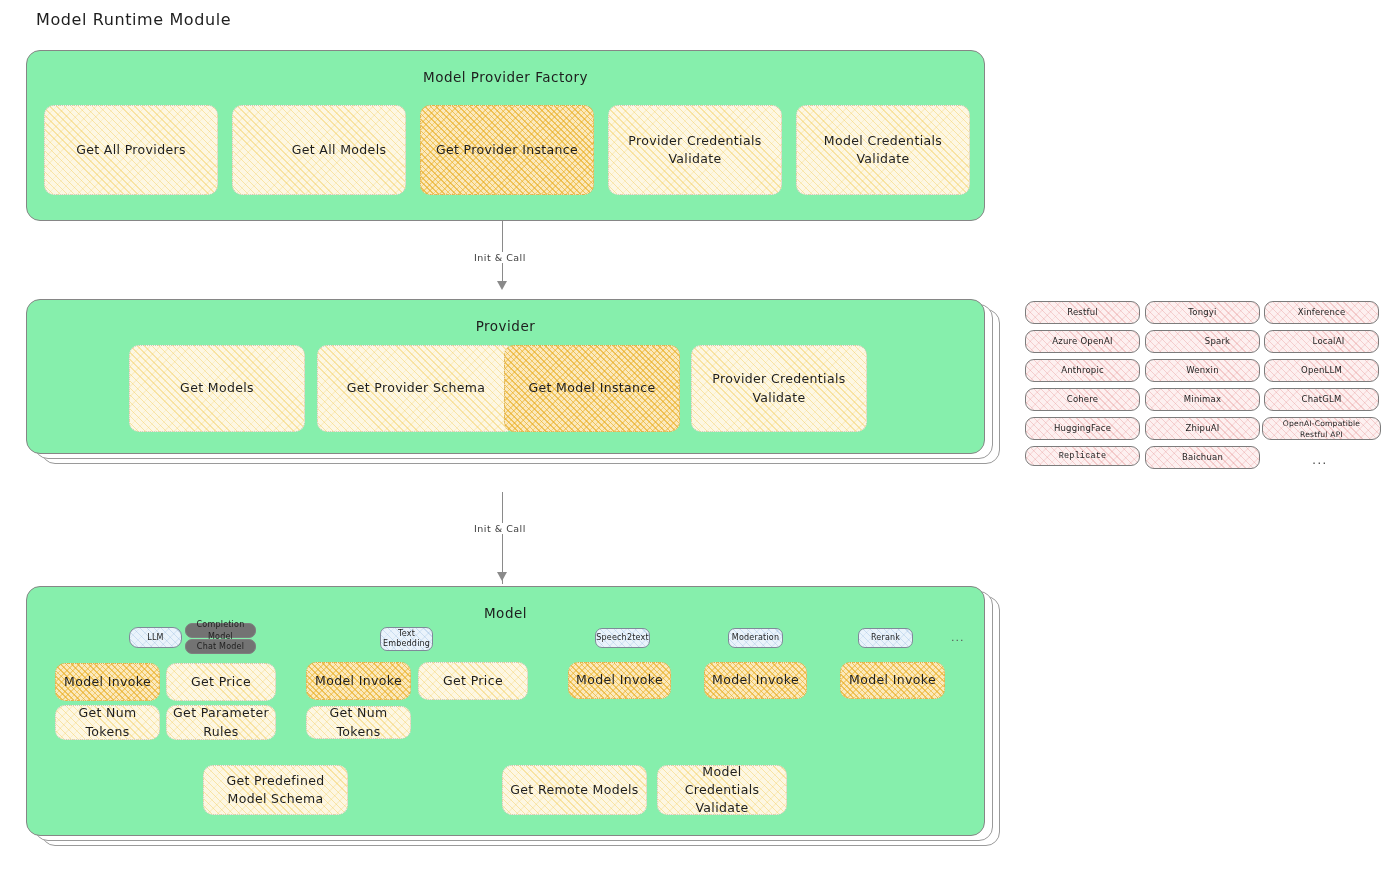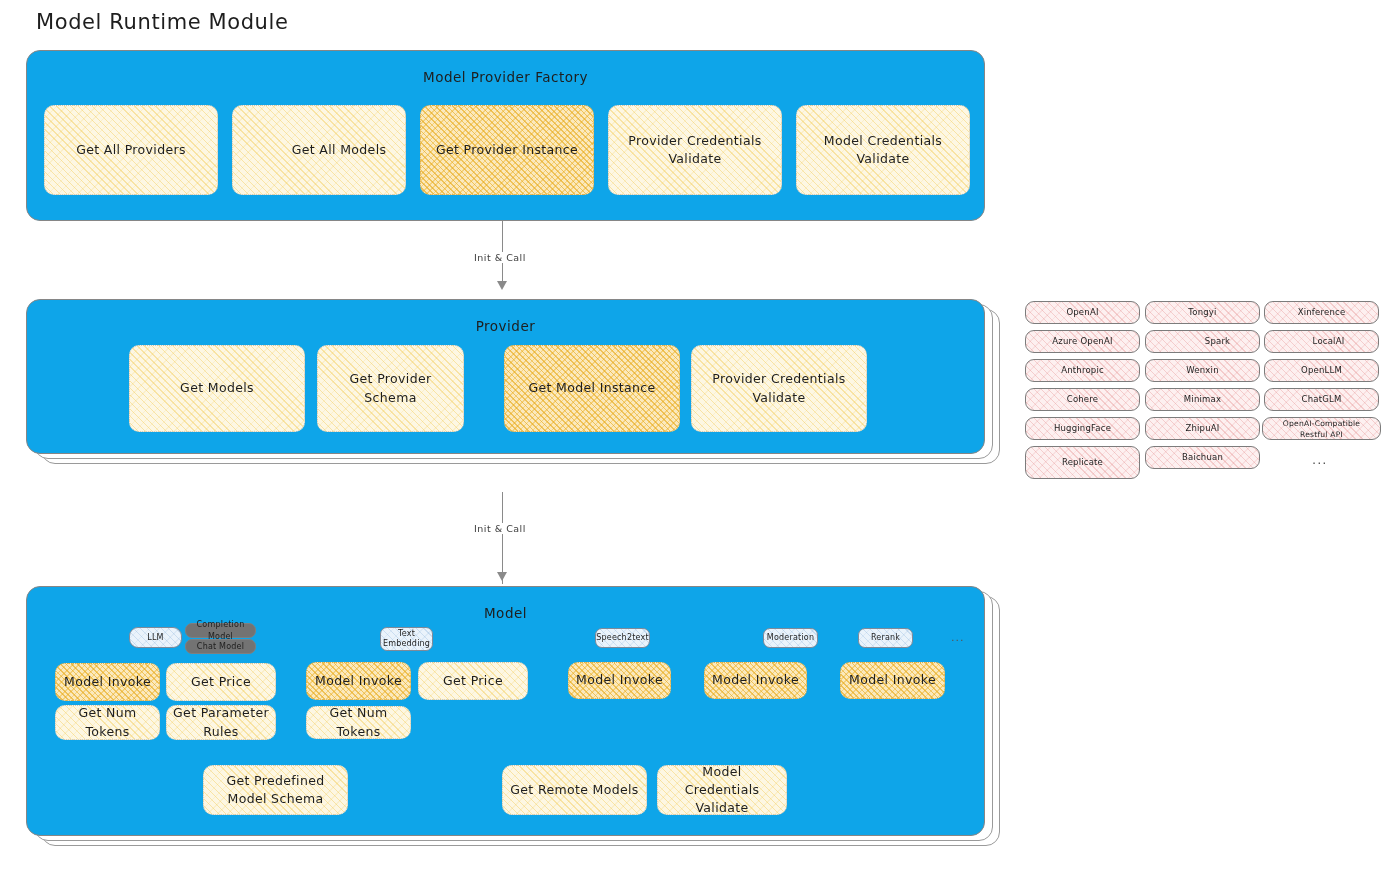--- a/index.html
+++ b/index.html
@@ -11,27 +11,27 @@
     overflow:hidden;
     position:relative;
   }
   .canvas{position:absolute;left:0;top:0;width:1393px;height:880px;}
 
   
   .hand{font-family:"DejaVu Sans","Liberation Sans",sans-serif;letter-spacing:.4px;}
 
   .page-title{
     position:absolute;left:36px;top:10px;
-    font-size:21px;color:#1e1e1e;letter-spacing:.6px;
+    font-size:16px;color:#1e1e1e;letter-spacing:.6px;
   }
 
   
   .panel{
     position:absolute;
-    background:#0ea5e9;
+    background:#86efac;
     border:1.4px solid #868686;
     border-radius:14px;
     box-sizing:border-box;
   }
   .panel-shadowlayer{
     position:absolute;
     background:#ffffff;
     border:1.3px solid #9a9a9a;
     border-radius:14px;
     box-sizing:border-box;
@@ -154,46 +154,46 @@
   <div class="arrow-label hand" style="left:470px;top:252px;">Init &amp; Call</div>
 
   <div class="panel-shadowlayer" style="left:41px;top:309px;width:959px;height:155px;"></div>
   <div class="panel-shadowlayer" style="left:34px;top:304px;width:959px;height:155px;"></div>
   <div class="panel" style="left:26px;top:299px;width:959px;height:155px;">
     <div class="panel-title hand">Provider</div>
   </div>
   <div class="node n-yellow hand" style="left:129px;top:345px;width:176px;height:87px;">
     <span>Get Models</span>
   </div>
-  <div class="node n-yellow hand" style="left:317px;top:345px;width:147px;height:87px;">
+  <div class="node n-yellow hand" style="left:317px;top:345px;width:198px;height:87px;text-align:right;">
     <span>Get Provider Schema</span>
   </div>
   <div class="node n-yellow-hi hand" style="left:504px;top:345px;width:176px;height:87px;">
     <span>Get Model Instance</span>
   </div>
   <div class="node n-yellow hand" style="left:691px;top:345px;width:176px;height:87px;">
     <span>Provider Credentials Validate</span>
   </div>
 
   <div class="node n-pink hand" style="left:1025px;top:301px;width:115px;height:23px;">
-    <span>OpenAI</span>
+    <span>Restful</span>
     </div>
   <div class="node n-pink hand" style="left:1025px;top:330px;width:115px;height:23px;">
     <span>Azure OpenAI</span>
     </div>
   <div class="node n-pink hand" style="left:1025px;top:359px;width:115px;height:23px;">
     <span>Anthropic</span>
     </div>
   <div class="node n-pink hand" style="left:1025px;top:388px;width:115px;height:23px;">
     <span>Cohere</span>
     </div>
   <div class="node n-pink hand" style="left:1025px;top:417px;width:115px;height:23px;">
     <span>HuggingFace</span>
     </div>
-  <div class="node n-pink hand" style="left:1025px;top:446px;width:115px;height:33px;">
+  <div class="node n-pink hand" style="left:1025px;top:446px;width:115px;height:20px;font-family:Liberation Mono, monospace;">
     <span>Replicate</span>
     </div>
 
   <div class="node n-pink hand" style="left:1145px;top:301px;width:115px;height:23px;">
     <span>Tongyi</span>
     </div>
   <div class="node n-pink hand" style="left:1145px;top:330px;width:115px;height:23px;padding-left:36px;">
     <span>Spark</span>
     </div>
   <div class="node n-pink hand" style="left:1145px;top:359px;width:115px;height:23px;">
@@ -273,21 +273,21 @@
     <span>Get Num Tokens</span>
     </div>
 
   <div class="node n-blue hand" style="left:595px;top:628px;width:55px;height:20px;">
     <span>Speech2text</span>
     </div>
   <div class="node n-yellow-hi hand" style="left:568px;top:662px;width:103px;height:37px;">
     <span>Model Invoke</span>
     </div>
 
-  <div class="node n-blue hand" style="left:728px;top:628px;width:55px;height:20px;margin-left:35px;">
+  <div class="node n-blue hand" style="left:728px;top:628px;width:55px;height:20px;">
     <span>Moderation</span>
     </div>
   <div class="node n-yellow-hi hand" style="left:704px;top:662px;width:103px;height:37px;">
     <span>Model Invoke</span>
     </div>
 
   <div class="node n-blue hand" style="left:858px;top:628px;width:55px;height:20px;">
     <span>Rerank</span>
     </div>
   <div class="node n-yellow-hi hand" style="left:840px;top:662px;width:105px;height:37px;">

